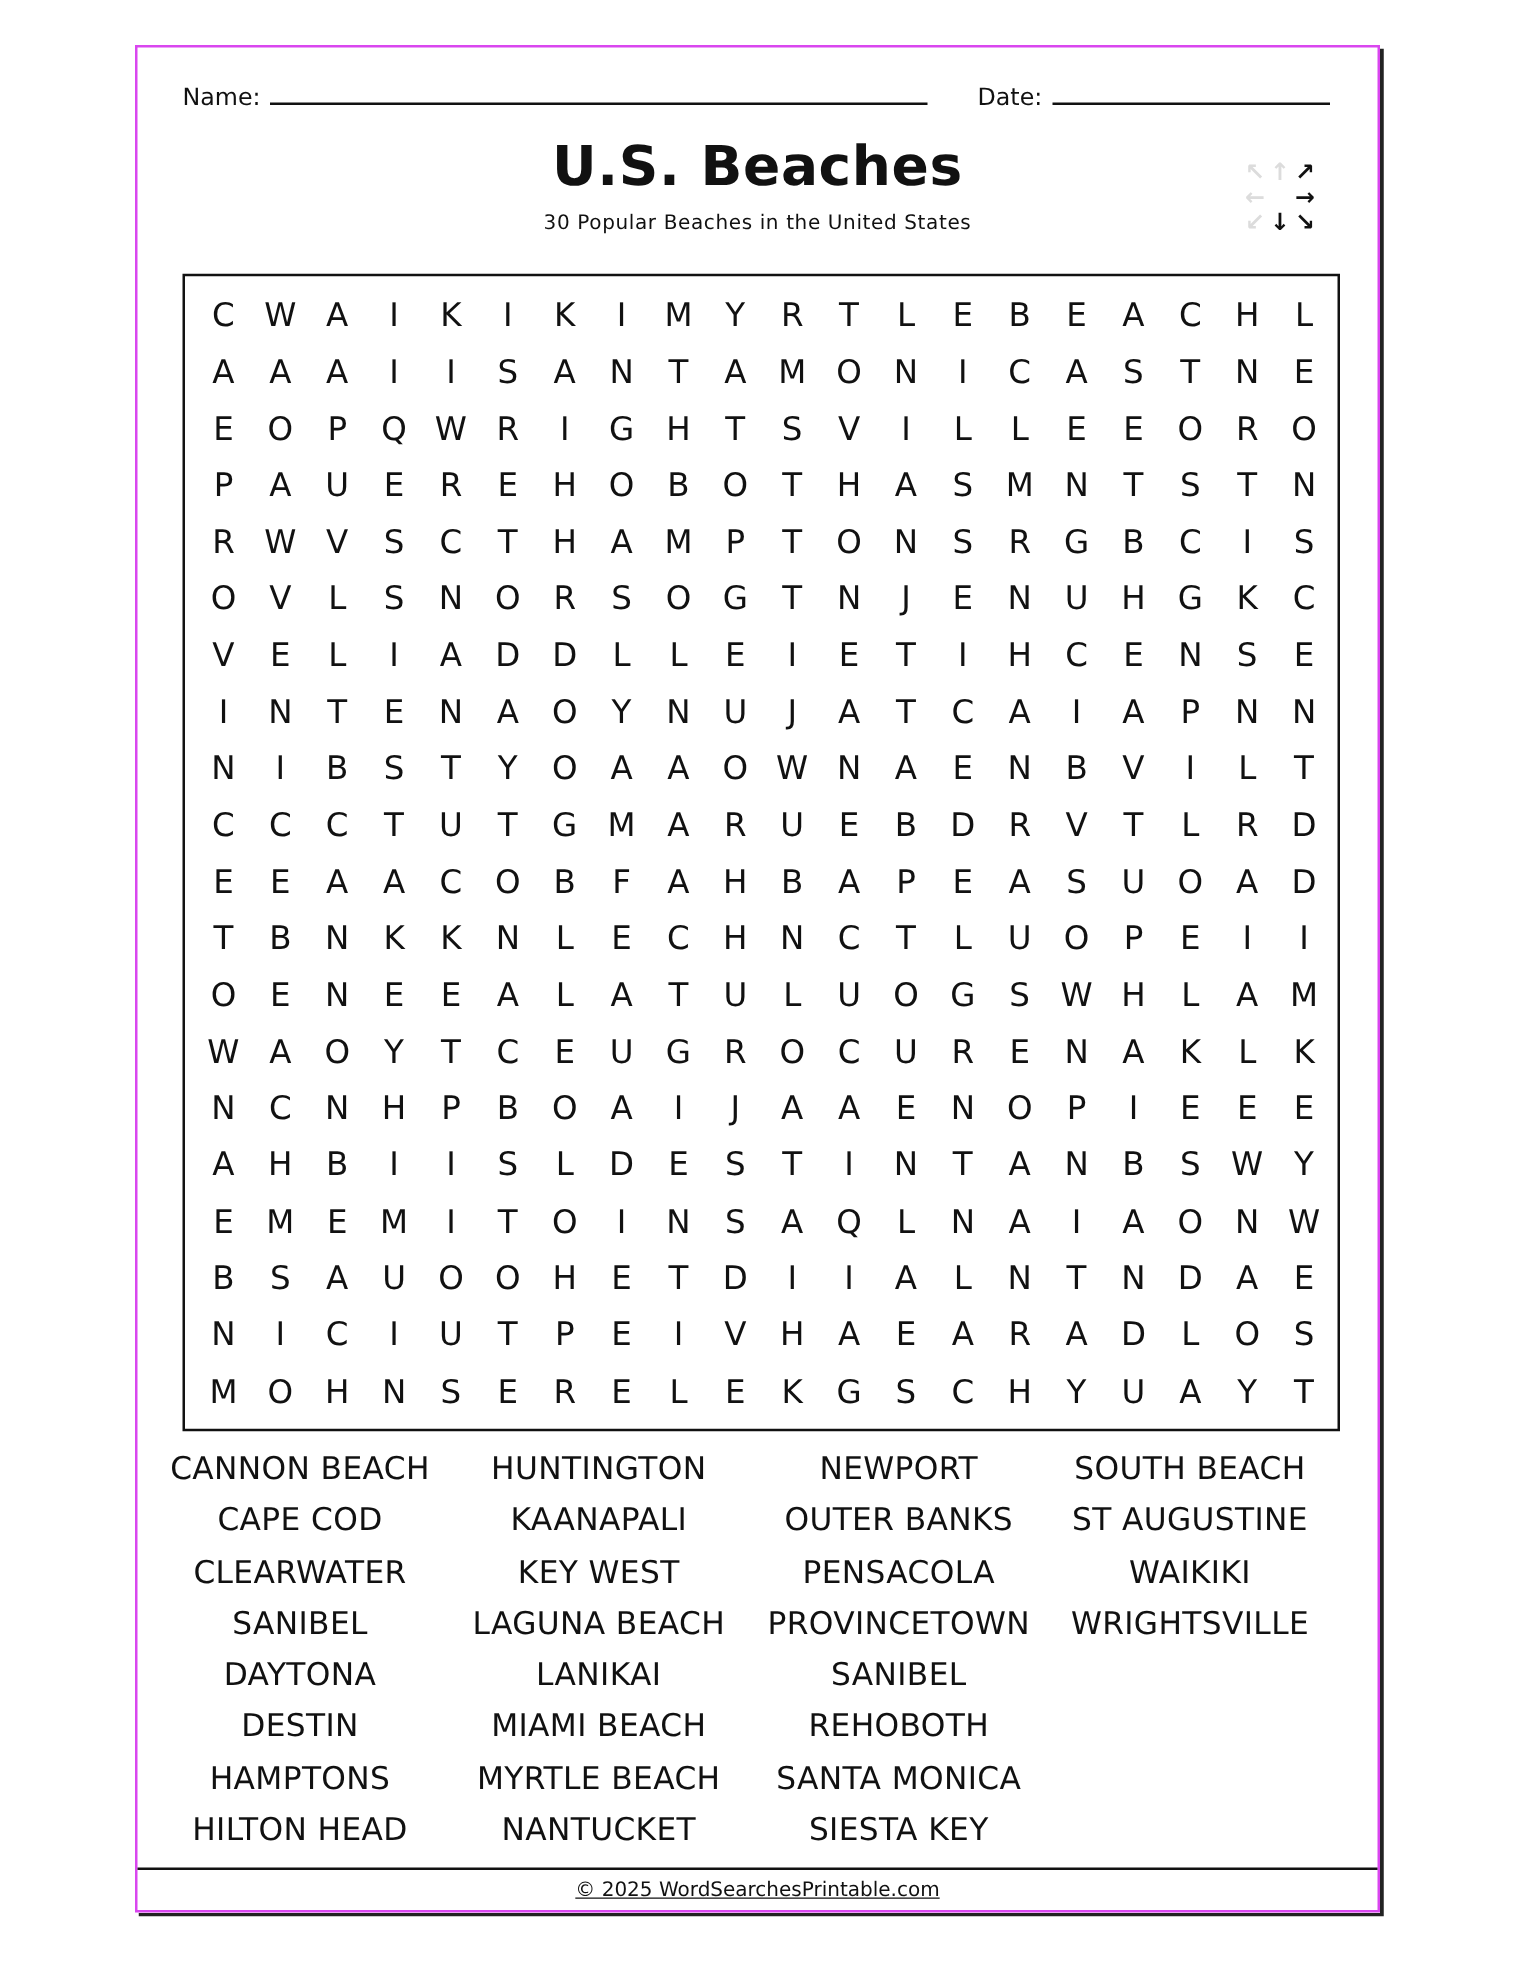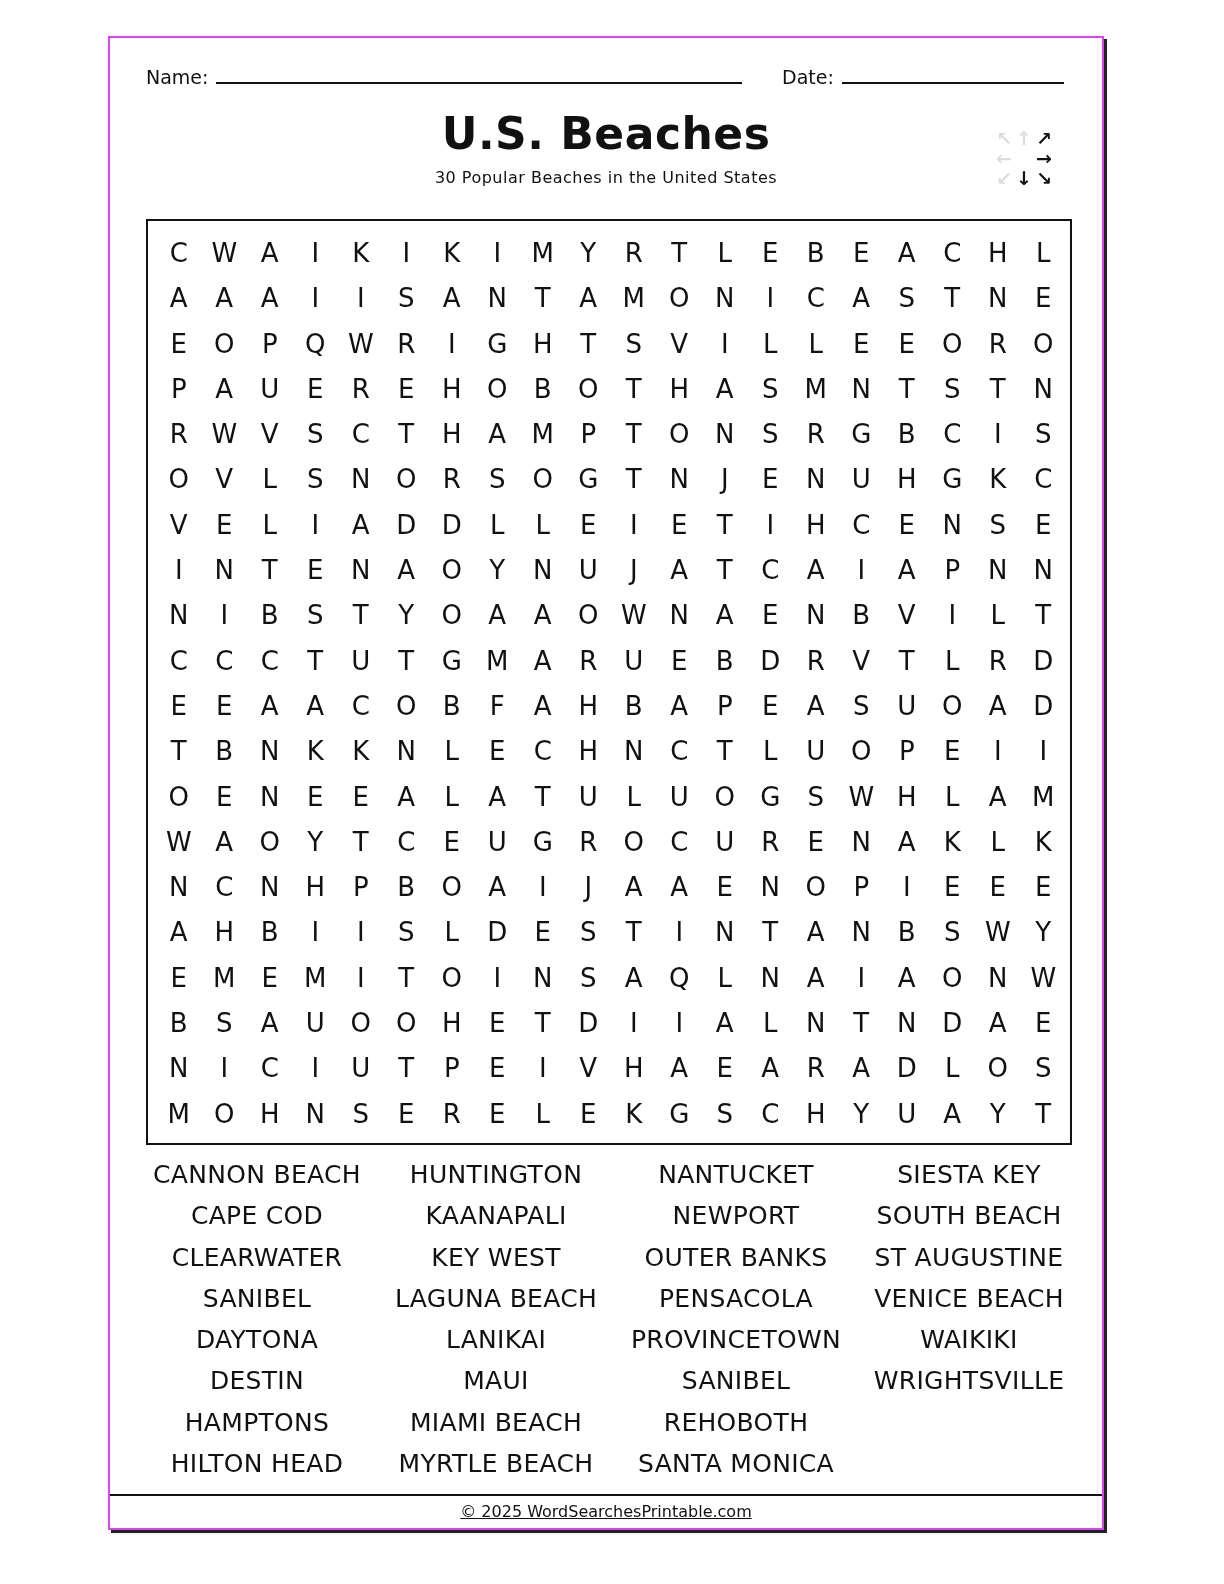--- a/index.html
+++ b/index.html
@@ -20,21 +20,21 @@
     font-size: 19px; line-height: 20px; text-align: center; font-weight: bold; }
   .arrows span.light { color: #dcdcdc; }
   .arrows span.dark { color: #111; }
   .grid-box {
     position: absolute; left: 36px; top: 181px; width: 926px; height: 926px;
     border: 2px solid #111; box-sizing: border-box;
   }
   .grid { position: absolute; left: 8px; top: 10px; display: grid;
     grid-template-columns: repeat(20, 45.5px); grid-template-rows: repeat(20, 45.3px); }
   .cell { text-align: center; font-size: 26px; line-height: 45px; color: #111; }
-  .words { position: absolute; left: 28px; top: 1116px; width: 940px;
+  .words { position: absolute; left: 11px; top: 1116px; width: 940px;
     display: grid; grid-template-columns: 238px 240px 240px 226px; grid-auto-rows: 41.3px; grid-auto-flow: column; grid-template-rows: repeat(8, 41.3px); }
   .word { text-align: center; font-size: 25px; line-height: 41px; letter-spacing: 0.3px; white-space: nowrap; }
   .footer-line { position: absolute; left: 0; right: 0; top: 1456px; border-top: 2px solid #111; }
   .footer { position: absolute; left: 0; right: 0; top: 1464px; text-align: center; font-size: 16px; text-decoration: underline; }
 </style>
 </head>
 <body>
 
 <div class="page">
   <div class="name-row">
@@ -473,34 +473,32 @@
       <div class="word">SANIBEL</div>
       <div class="word">DAYTONA</div>
       <div class="word">DESTIN</div>
       <div class="word">HAMPTONS</div>
       <div class="word">HILTON HEAD</div>
       <div class="word">HUNTINGTON</div>
       <div class="word">KAANAPALI</div>
       <div class="word">KEY WEST</div>
       <div class="word">LAGUNA BEACH</div>
       <div class="word">LANIKAI</div>
-      <div class="word">MAUI</div>
       <div class="word">MIAMI BEACH</div>
       <div class="word">MYRTLE BEACH</div>
       <div class="word">NANTUCKET</div>
       <div class="word">NEWPORT</div>
       <div class="word">OUTER BANKS</div>
       <div class="word">PENSACOLA</div>
       <div class="word">PROVINCETOWN</div>
       <div class="word">SANIBEL</div>
       <div class="word">REHOBOTH</div>
       <div class="word">SANTA MONICA</div>
       <div class="word">SIESTA KEY</div>
       <div class="word">SOUTH BEACH</div>
       <div class="word">ST AUGUSTINE</div>
-      <div class="word">VENICE BEACH</div>
       <div class="word">WAIKIKI</div>
       <div class="word">WRIGHTSVILLE</div>
     </div>
 
   <div class="footer-line"></div>
   <div class="footer">© 2025 WordSearchesPrintable.com</div>
 </div>
 
 </body></html>

